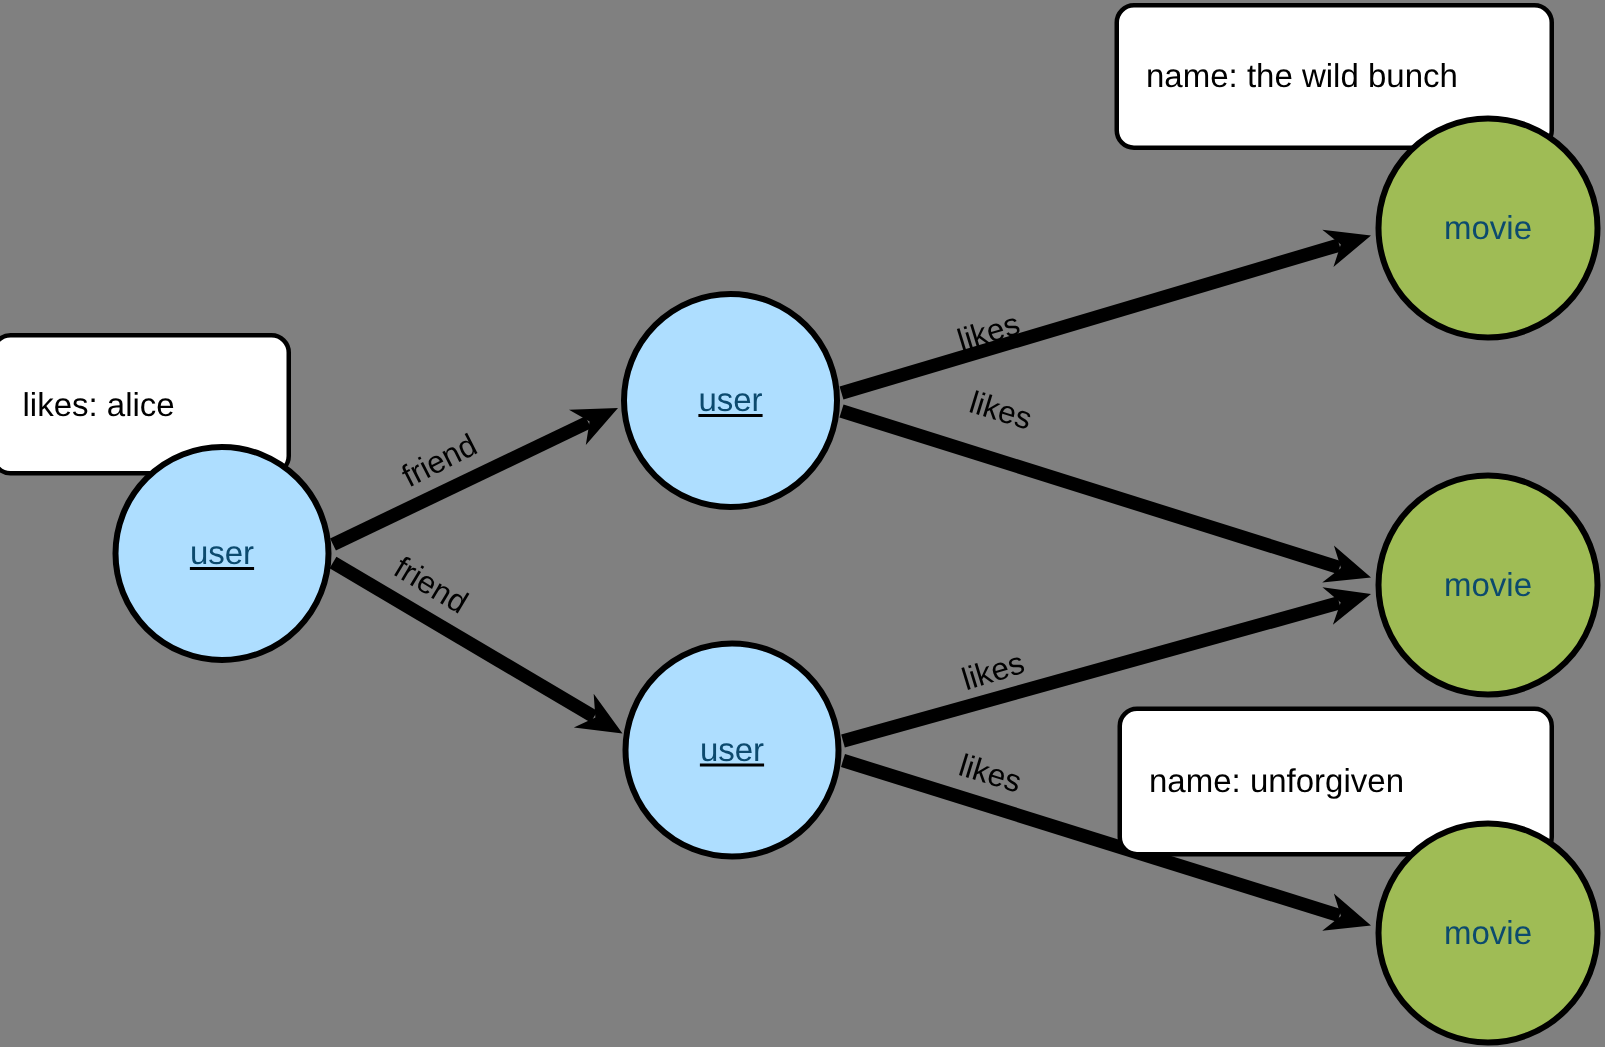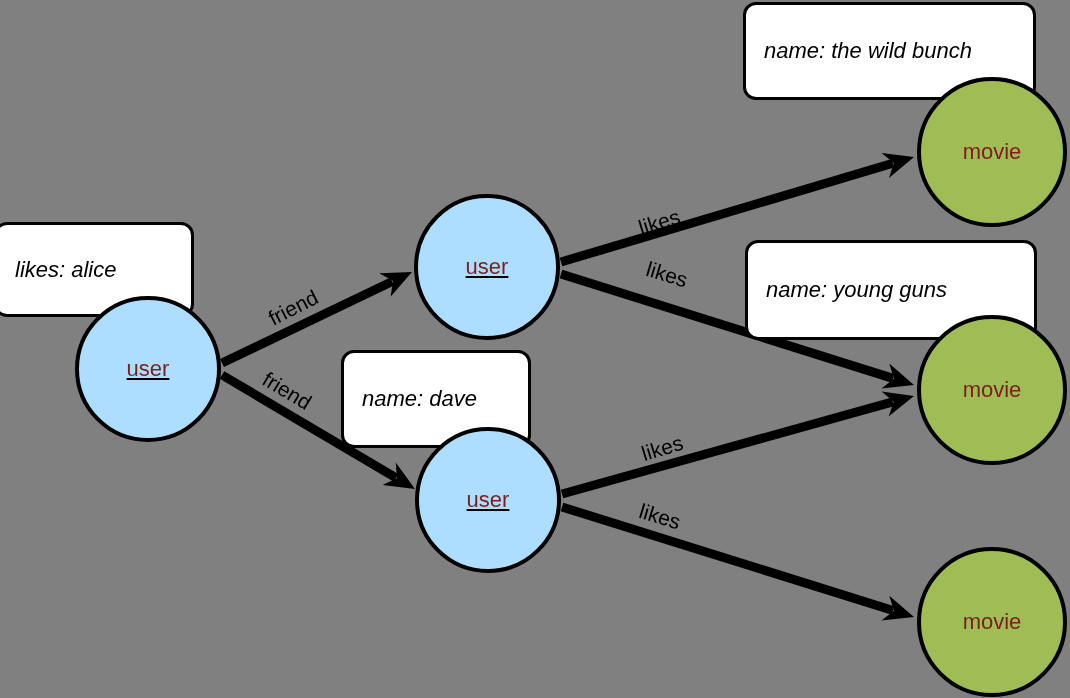--- a/index.html
+++ b/index.html
@@ -20,42 +20,41 @@
   
   .prop-box{
     position:absolute;
     background:#ffffff;
     border:3px solid #000000;
     border-radius:13px;
     box-sizing:border-box;
     display:flex;
     align-items:center;
     padding-left:18px;
-    font-style:italic;
   }
   .prop-box span{
     font-size:22px;
     color:#000000;
     white-space:nowrap;
     line-height:1;
   }
 
   
   .node{
     position:absolute;
     border:4px solid #000000;
     border-radius:50%;
     box-sizing:border-box;
     display:flex;
     align-items:center;
     justify-content:center;
   }
   .node span{
     font-size:22px;
-    color:#7f1d1d;
+    color:#0c4a6e;
     line-height:1;
   }
   .node.user{background:#aedeff;text-decoration:underline;}
   .node.movie{background:#9fbc55;}
 
   
   .edge-label{
     position:absolute;
     font-size:21px;
     color:#000000;
@@ -93,28 +92,25 @@
       <g>
         <line x1="562" y1="507" x2="893.0014404832293" y2="610.4379501510092" stroke="#000000" stroke-width="9" stroke-linecap="butt"></line>
         <polygon points="914,617 881.4880257481818,620.459989920377 893.9559204612644,610.7362251441451 889.2431755697164,595.6435104914663" fill="#000000"></polygon>
       </g>
     </svg>
 
   <div id="box-layer">
       <div class="prop-box" style="left: -6px; top: 222px; width: 200px; height: 95px;">
         <span>likes: alice</span>
       </div>
-      <div class="prop-box" style="left: 341px; top: 350px; width: 190px; height: 98px;">
-        <span>name: dave</span>
-      </div>
       <div class="prop-box" style="left: 743px; top: 2px; width: 293px; height: 98px;">
         <span>name: the wild bunch</span>
       </div>
-      <div class="prop-box" style="left: 745px; top: 240px; width: 292px; height: 100px;">
-        <span>name: young guns</span>
+      <div class="prop-box" style="left: 745px; top: 471px; width: 291px; height: 100px;">
+        <span>name: unforgiven</span>
       </div>
     </div>
 
   <div id="node-layer">
       <div class="node user" style="left: 75px; top: 296px; width: 146px; height: 146px;">
         <span>user</span>
       </div>
       <div class="node user" style="left: 414px; top: 194px; width: 146px; height: 146px;">
         <span>user</span>
       </div>

